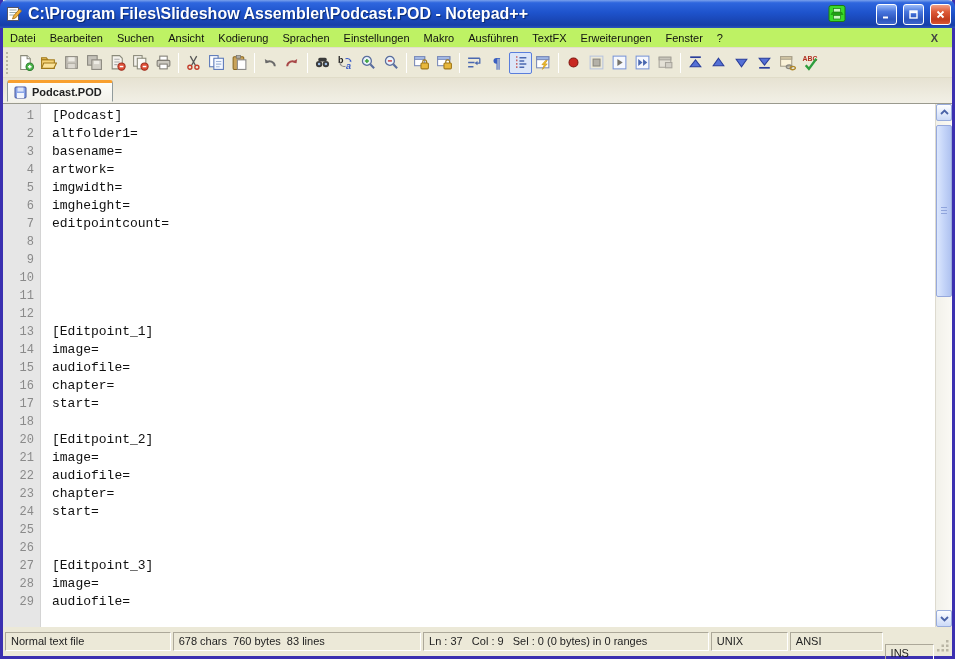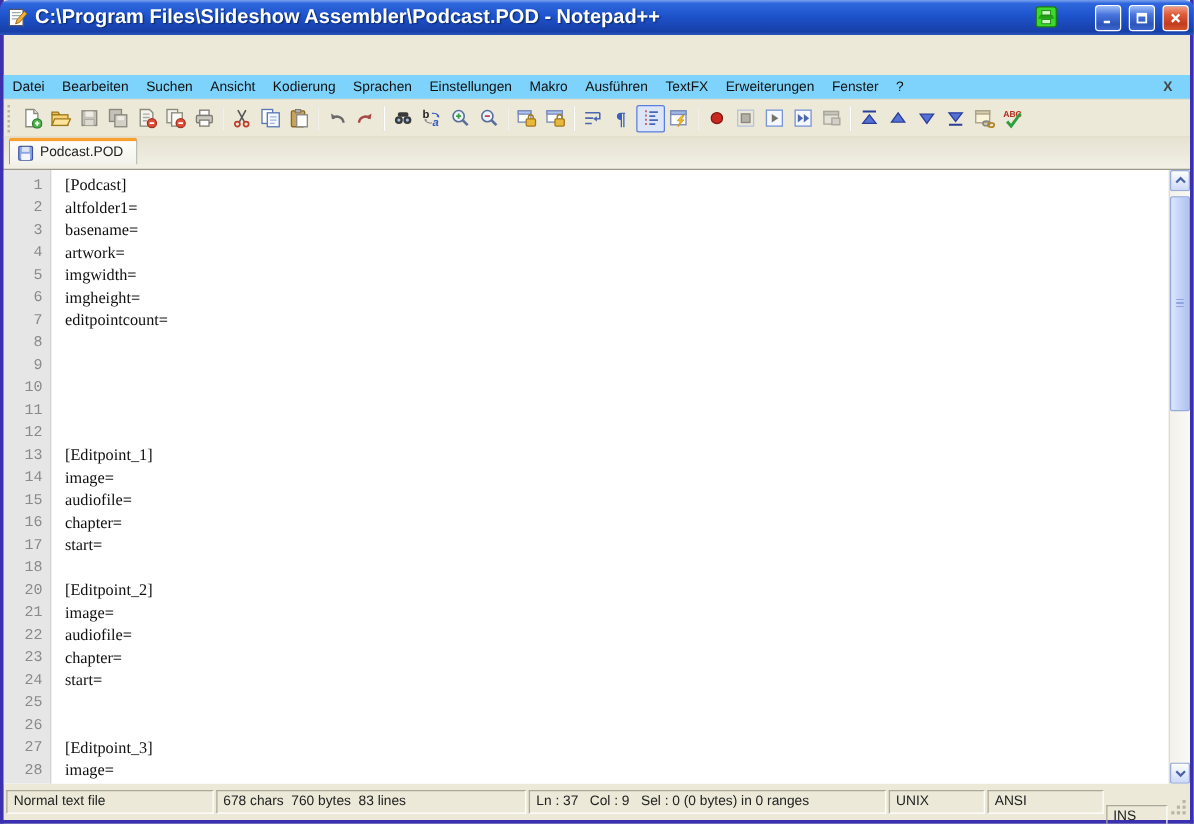--- a/index.html
+++ b/index.html
@@ -16,48 +16,48 @@
   .title-text{flex:1;color:#fff;font-weight:bold;font-size:16px;white-space:nowrap;overflow:hidden;
     text-shadow:1px 1px 1px #0A2A6E;}
   .tray-icon{width:22px;height:20px;flex:none;margin-right:22px;}
   .winbtn{width:21px;height:21px;flex:none;border:1px solid #fff;border-radius:3px;margin-left:1px;
     display:flex;align-items:center;justify-content:center;color:#fff;font-size:11px;line-height:1;
     background:linear-gradient(180deg,#9CBCF8 0%,#4876DE 35%,#2C55BC 75%,#3E66CC 100%);}
   .winbtn.close{background:linear-gradient(180deg,#F0A088 0%,#DE5A38 35%,#C23C1E 75%,#D85530 100%);
     font-weight:bold;font-size:13px;}
   .winbtn svg{width:13px;height:13px;}
   
-  .menubar{height:20px;flex:none;display:flex;align-items:center;background:#7dd3fc;font-size:11px;color:#111;
-    border-bottom:1px solid #E2DECB;margin-top:32px;}
+  .menubar{height:20px;flex:none;display:flex;align-items:center;background:#bef264;font-size:11px;color:#111;
+    border-bottom:1px solid #E2DECB;}
   .menu-item{padding:2px 7px;cursor:default;}
   .menu-close{margin-left:auto;padding:0 14px;color:#444;font-size:11px;font-weight:bold;}
   
   .toolbar{height:30px;flex:none;display:flex;align-items:center;background:#ECE9D8;padding-left:1px;
     border-bottom:1px solid #E0DCC8;}
   .grip{width:5px;height:22px;margin:0 3px 0 2px;border-left:2px dotted #BAB6A4;}
   .tbtn{width:23px;height:22px;display:flex;align-items:center;justify-content:center;border:1px solid transparent;}
   .tbtn svg{width:17px;height:17px;}
   .tbtn.pressed{background:#DCE6F8;border:1px solid #5A7EDC;border-radius:2px;}
   .tsep{width:1px;height:20px;background:#B9B5A4;border-right:1px solid #fff;margin:0 3px;}
   
-  .tabbar{height:26px;flex:none;display:flex;align-items:flex-start;background:linear-gradient(180deg,#E6E2D2,#F2F0E6);
-    padding-left:4px;border-bottom:1px solid #9A9A8E;}
+  .tabbar{height:26px;flex:none;display:flex;align-items:center;background:linear-gradient(180deg,#E6E2D2,#F2F0E6);
+    padding-left:4px;border-bottom:1px solid #9A9A8E;font-weight:bold;}
   .tab{height:22px;display:flex;align-items:center;gap:5px;padding:0 10px 0 6px;margin-bottom:-1px;
     background:linear-gradient(180deg,#FDFDFA,#F3F2EB);
     border:1px solid #919B9C;border-bottom:1px solid #F3F2EB;border-radius:3px 3px 0 0;
     border-top:3px solid #F8A030;font-size:11px;color:#222;}
   .tab svg{width:13px;height:13px;}
   
   .editor{flex:1;display:flex;background:#fff;position:relative;overflow:hidden;}
   .editor-body{flex:1;position:relative;padding-top:3px;}
   .margin-bg{position:absolute;left:0;top:0;bottom:0;width:38px;background:#E6E6E6;border-right:1px solid #D4D4D4;}
   .edit-row{display:flex;height:18px;position:relative;}
   .ln{width:38px;flex:none;text-align:right;padding-right:7px;font-family:"Liberation Mono",monospace;
     font-size:12px;color:#8A8A8A;line-height:18px;}
-  .code{flex:1;padding-left:11px;font-family:Liberation Serif, serif;font-size:13px;color:#101010;
+  .code{flex:1;padding-left:11px;font-family:Liberation Mono, monospace;font-size:13px;color:#101010;
     line-height:18px;white-space:pre;}
   
   .vscroll{width:17px;flex:none;display:flex;flex-direction:column;background:#EDEBE3;border-left:1px solid #DDDACF;}
   .sbtn{height:17px;flex:none;border:1px solid #98ACDC;border-radius:2px;
     background:linear-gradient(180deg,#FDFEFF,#CCDAF8);display:flex;align-items:center;justify-content:center;}
   .sbtn svg{width:9px;height:9px;}
   .strack{flex:1;position:relative;background:linear-gradient(90deg,#F2F1EA,#FAF9F4);}
   .sthumb{position:absolute;left:0;right:0;top:4px;height:172px;border:1px solid #96A8DC;border-radius:2px;
     background:linear-gradient(90deg,#DCE7FD 0%,#C4D4F8 50%,#AFC2F0 100%);}
   .sthumb .gripper{position:absolute;left:4px;right:4px;top:50%;margin-top:-4px;height:8px;

